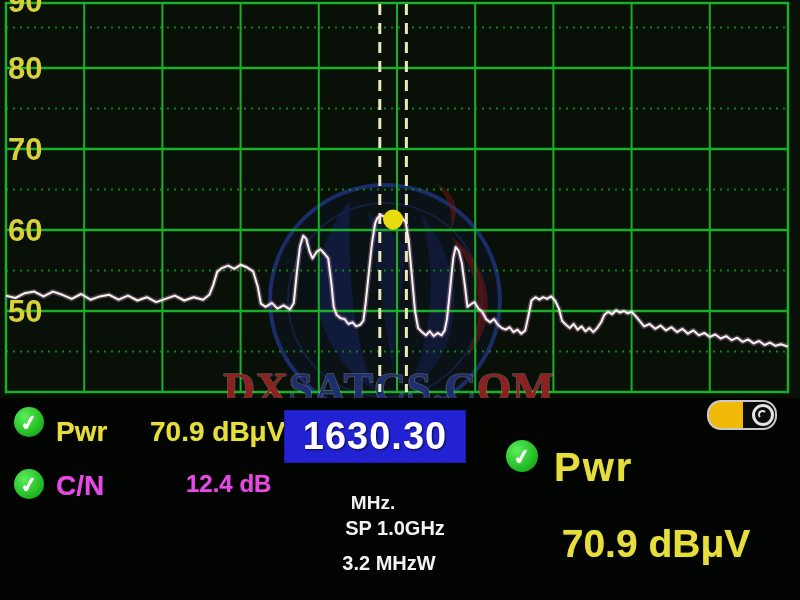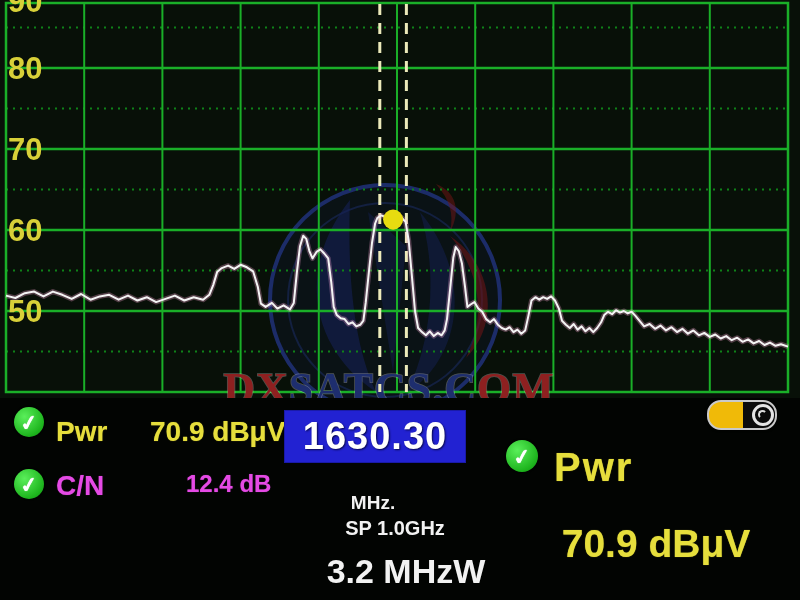--- a/index.html
+++ b/index.html
@@ -98,21 +98,21 @@
     <div class="check" style="left:14px;top:469px;"></div>
     <div class="lbl magenta" style="left:56px;top:470px;font-size:28px;">C/N</div>
     <div class="lbl magenta" style="left:186px;top:470px;font-size:24px;">12.4 dB</div>
 
     <div class="freq-box">
       <span>1630.30</span>
     </div>
     <div class="center-col white" style="left:285px;top:464px;width:176px;font-size:19px;margin-top:28px;">MHz.</div>
 
     <div class="center-col white" style="left:289px;top:517px;width:212px;font-size:20px;">SP 1.0GHz</div>
-    <div class="center-col white" style="left:303px;top:552px;width:206px;font-size:34px;">3.2 MHzW</div>
+    <div class="center-col white" style="left:286px;top:552px;width:206px;font-size:20px;">3.2 MHzW</div>
 
     <div class="check" style="left:506px;top:440px;width:32px;height:32px;"></div>
     <div class="lbl yellow" style="left:554px;top:437px;font-size:40px;letter-spacing:2px;">Pwr</div>
     <div class="center-col yellow" style="left:518px;top:514px;width:276px;font-size:39px;">70.9 dBμV</div>
 
     <div class="battery">
       <div class="batt-lens"></div>
     </div>
   </div>
 </div>

